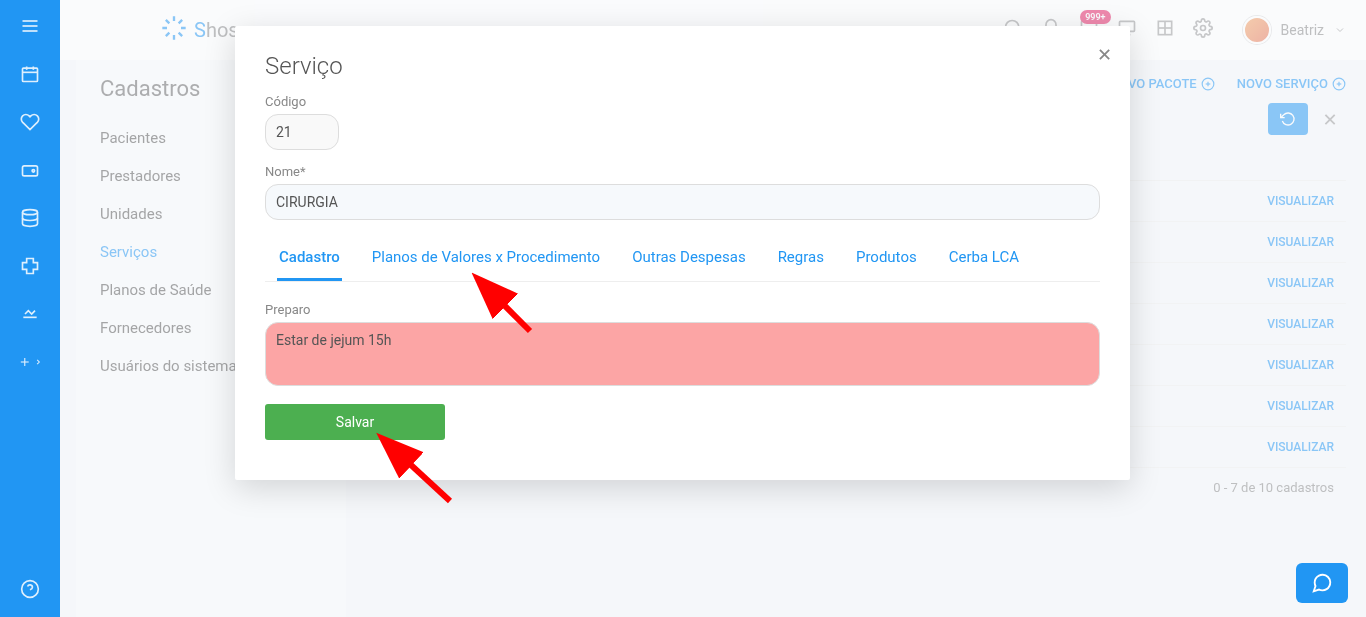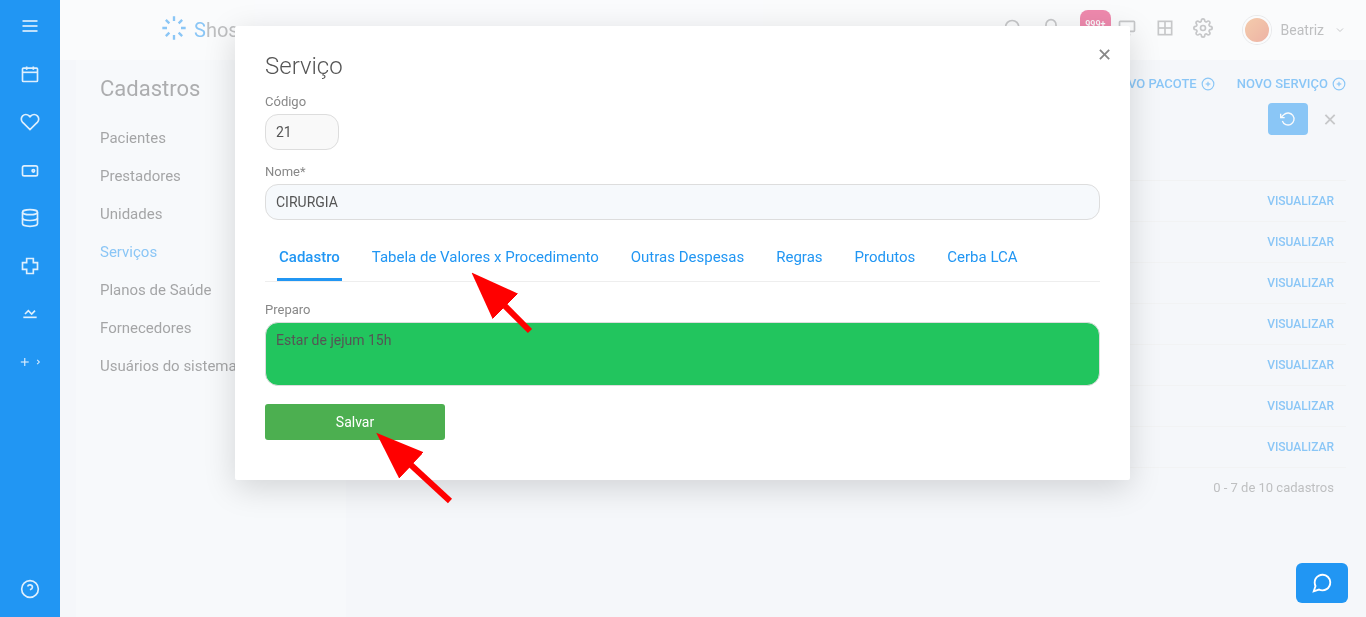--- a/index.html
+++ b/index.html
@@ -13,21 +13,21 @@
     
     
     .top-header { position: absolute; left: 60px; top: 0; right: 0; height: 60px; background: #fff; display: flex; align-items: center; padding: 0 20px; opacity: 0.5; }
     .logo { display: flex; align-items: center; gap: 6px; margin-left: 80px; }
     .logo-icon { color: #2196f3; }
     .logo-text { font-size: 20px; font-weight: 400; }
     .logo-text .s { color: #2196f3; }
     .logo-text .hosp { color: #888; }
     .header-right { margin-left: auto; display: flex; align-items: center; gap: 18px; }
     .header-icon { color: #999; cursor: pointer; position: relative; }
-    .badge-999 { position: absolute; top: -8px; right: -12px; background: #e91e63; color: #fff; font-size: 9px; padding: 9px 5px; border-radius: 8px; font-weight: 600; }
+    .badge-999 { position: absolute; top: -8px; right: -12px; background: #e91e63; color: #fff; font-size: 9px; padding: 2px 5px; border-radius: 8px; font-weight: 600; }
     .user-area { display: flex; align-items: center; gap: 10px; margin-left: 12px; }
     .avatar { width: 28px; height: 28px; border-radius: 50%; background: linear-gradient(135deg, #f4a261, #e76f51); border: 2px solid #fff; box-shadow: 0 0 0 1px #ddd; }
     .user-name { color: #888; font-size: 14px; }
     
     
     .nav-sidebar { position: absolute; left: 76px; top: 60px; width: 270px; height: calc(100% - 60px); background: #fafbfc; padding: 16px 24px; opacity: 0.5; }
     .nav-title { font-size: 22px; color: #666; font-weight: 400; margin-bottom: 18px; }
     .nav-item { display: block; padding: 10px 0; font-size: 15px; color: #555; cursor: pointer; }
     .nav-item.active { color: #2196f3; }
     
@@ -54,21 +54,21 @@
     .field input, .field select, .field textarea { border: 1px solid #ddd; border-radius: 13px; padding: 9px 10px; font-size: 14px; color: #555; background: #fff; font-family: inherit; }
     .field input:read-only { background: #f9f9f9; }
     .field.codigo { width: 74px; }
     .field.nome { flex: 1; }
     .field.nome input { background: #f6f9fc; }
     .field.tipo { width: 244px; }
     .field.valor { width: 110px; }
     .field.valor input { text-align: right; }
     .field.cerba { width: 160px; }
     .field.preparo { width: 100%; }
-    .field.preparo textarea { height: 64px; resize: none; background: #22c55e; }
+    .field.preparo textarea { height: 64px; resize: none; background: #fca5a5; }
     
     .modal-tabs { display: flex; gap: 28px; border-bottom: 1px solid #eee; margin: 8px 0 20px; padding-left: 12px; }
     .modal-tab { padding: 10px 2px 12px; font-size: 15px; color: #2196f3; cursor: pointer; border-bottom: 3px solid transparent; }
     .modal-tab.active { border-bottom-color: #2196f3; font-weight: 500; }
     
     .btn-save { background: #4caf50; color: #fff; border: none; width: 180px; height: 36px; border-radius: 3px; font-size: 14px; cursor: pointer; margin-top: 18px; }
     
     
     .arrow { position: absolute; pointer-events: none; }
     
@@ -270,21 +270,21 @@
       <input type="text" readonly="" value="21" style="">
     </div>
     <div class="field nome">
       <label>Nome*</label>
       <input type="text" value="CIRURGIA" style="">
     </div>
   </div>
   
   <div class="modal-tabs">
     <div class="modal-tab active">Cadastro</div>
-    <div class="modal-tab">Tabela de Valores x Procedimento</div>
+    <div class="modal-tab">Planos de Valores x Procedimento</div>
     <div class="modal-tab">Outras Despesas</div>
     <div class="modal-tab">Regras</div>
     <div class="modal-tab">Produtos</div>
     <div class="modal-tab">Cerba LCA</div>
   </div>
   
   
   <div class="field preparo">
     <label>Preparo</label>
     <textarea style="">Estar de jejum 15h</textarea>

